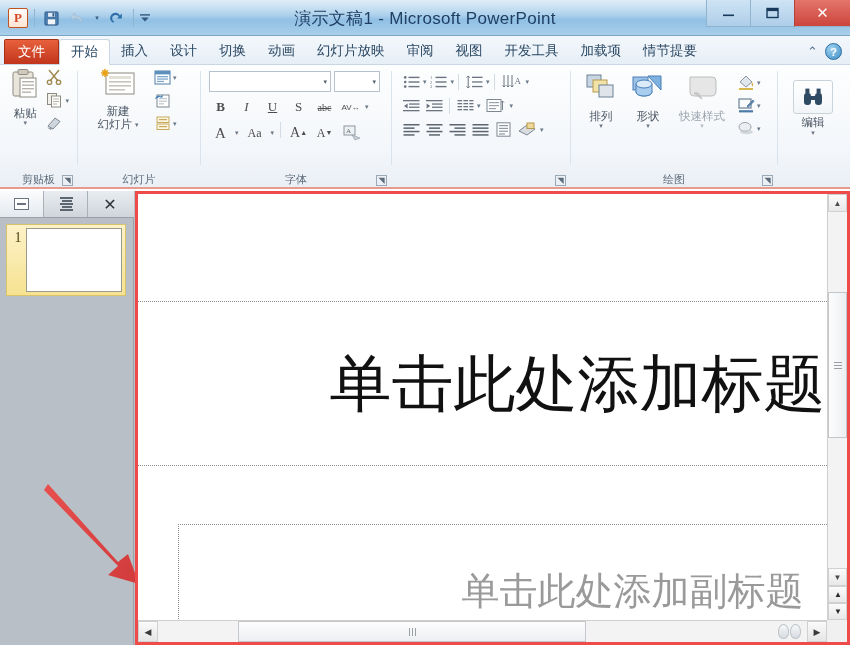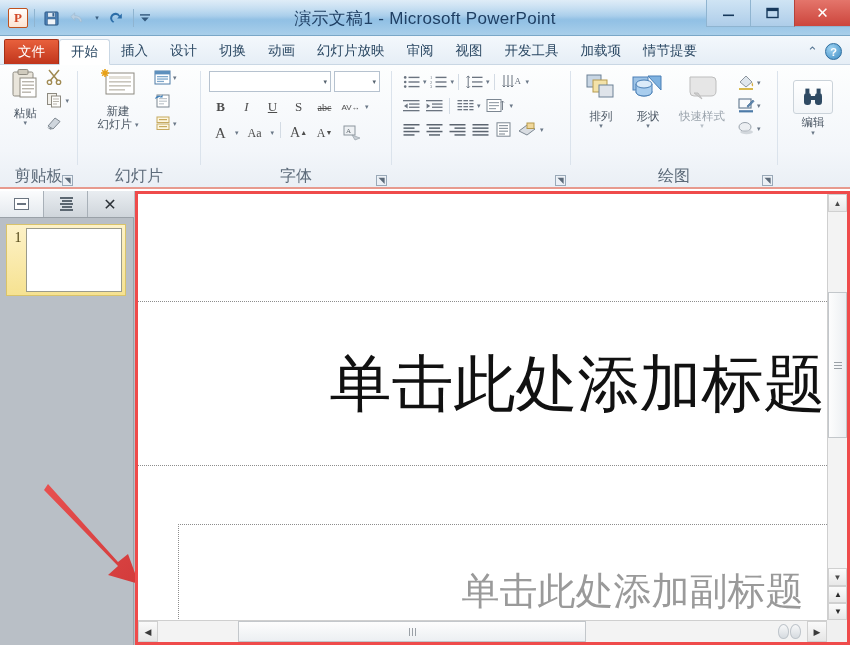--- a/index.html
+++ b/index.html
@@ -83,21 +83,21 @@
     position:absolute; left:0; top:65px; width:850px; height:124px;
     background:linear-gradient(to bottom,#fdfefe 0%,#f3f6fa 70%,#eaeff5 100%);
     border-bottom:2px solid #e79a8e;
     display:flex;
   }
   .group{ position:relative; height:124px; display:flex; flex-direction:column; }
   .group-sep{ width:1px; background:#dbe3ec; margin:6px 0 22px; }
   .group-body{ flex:1; display:flex; align-items:flex-start; padding:0 6px 0; }
   .group-label{
     position:absolute; bottom:2px; left:0; right:0; text-align:center;
-    font-size:16px; color:#5d6b7a;
+    font-size:11px; color:#5d6b7a;
   }
   .dlg-launch{
     position:absolute; bottom:3px; right:4px; width:11px;height:11px;
     border:1px solid #9aa9b8; color:#5d6b7a; font-size:8px; line-height:9px; text-align:center;
   }
 
   
   .bigbtn{
     width:52px; display:flex; flex-direction:column; align-items:center;
     padding-top:3px; color:#4a5663; font-size:11.5px; text-align:center; line-height:1.18;

